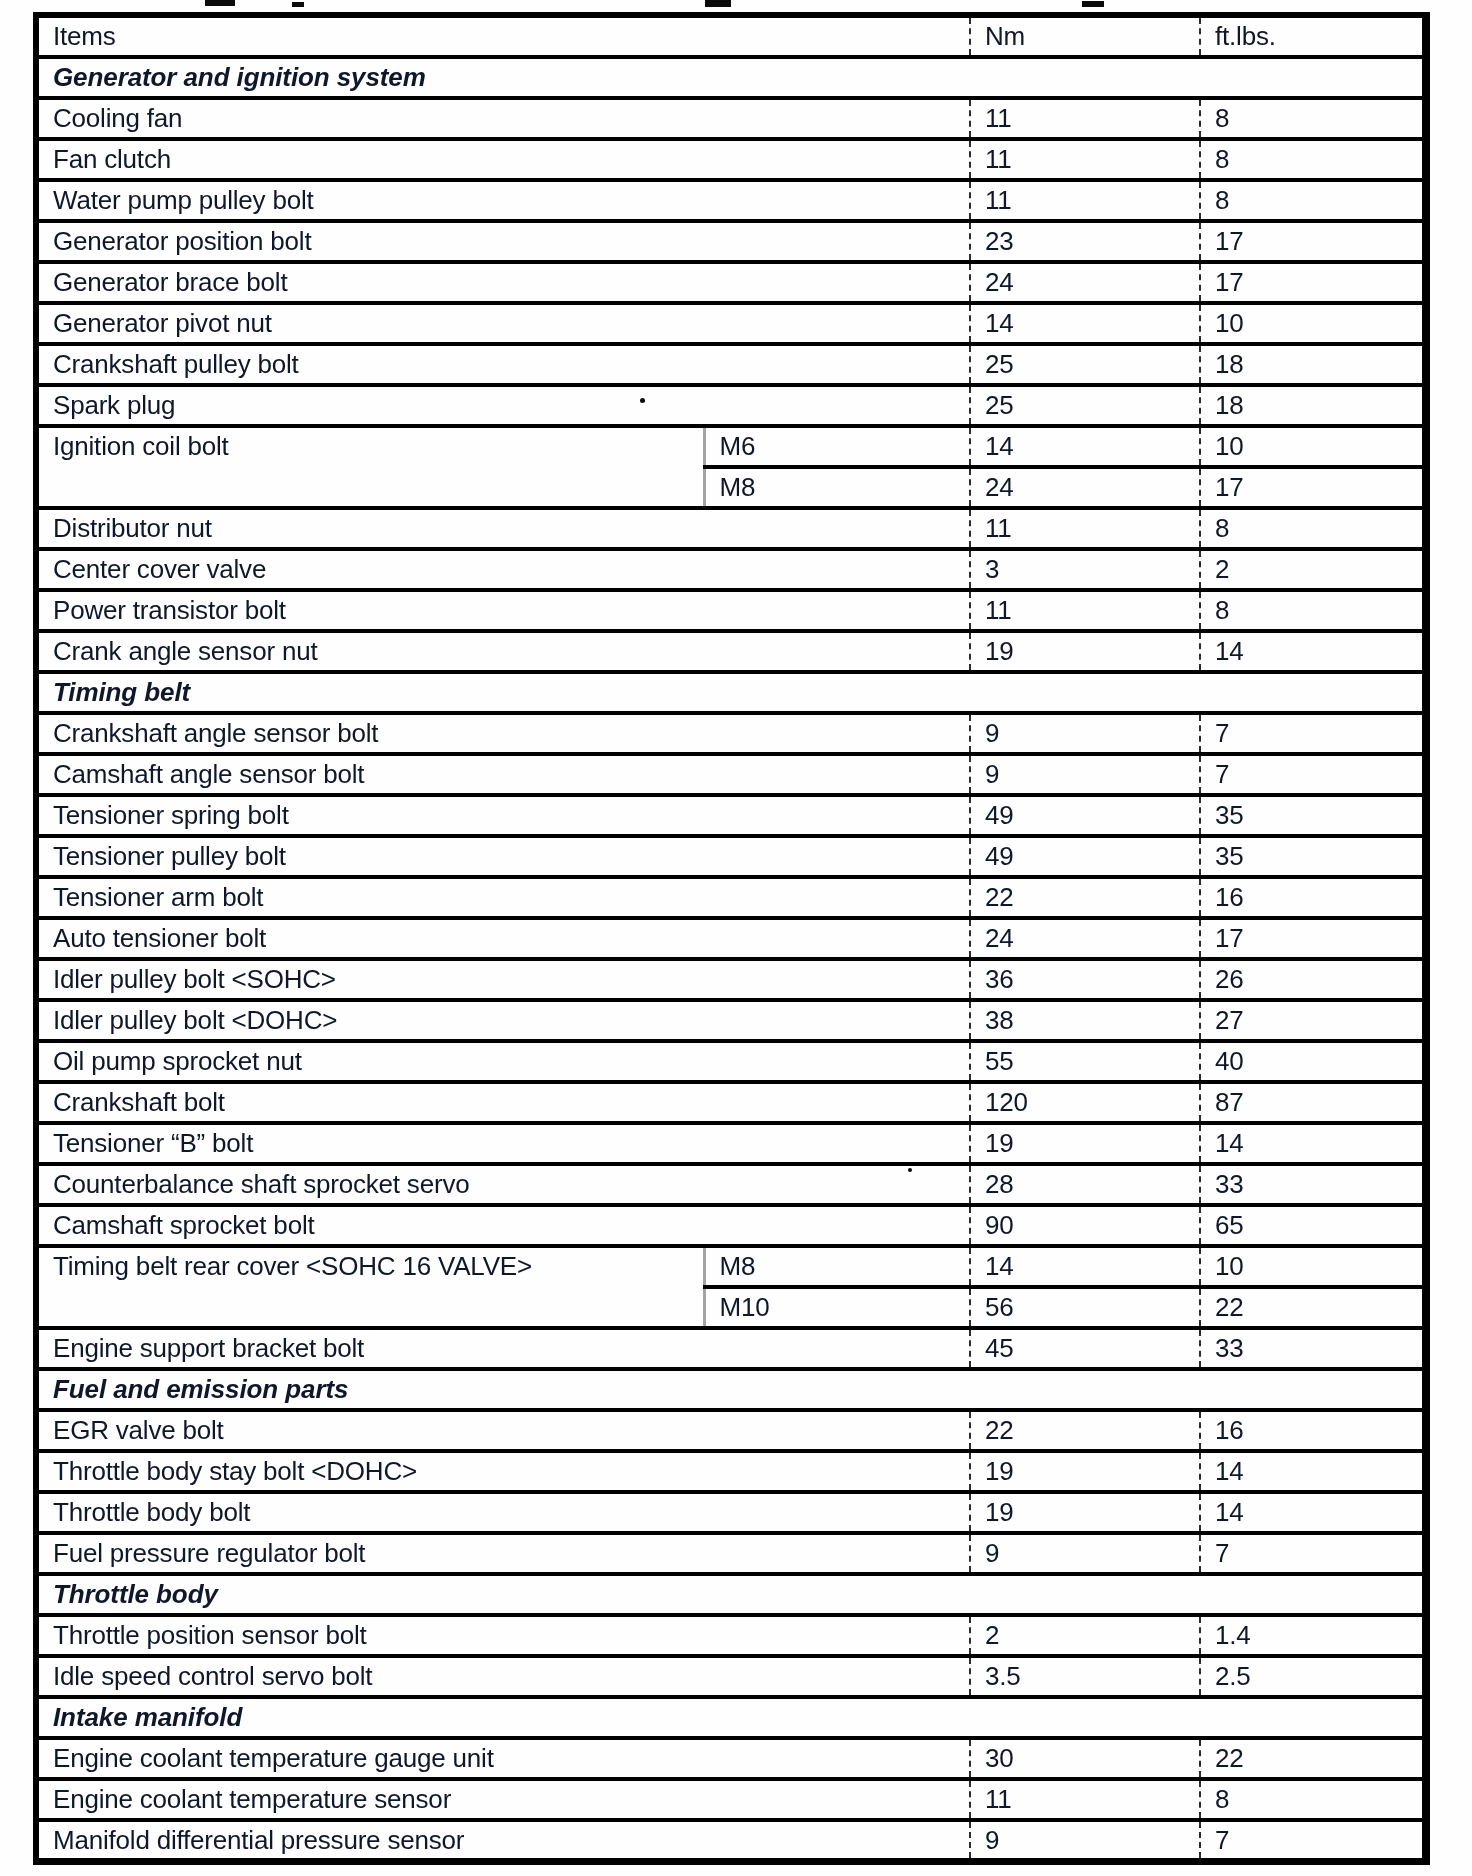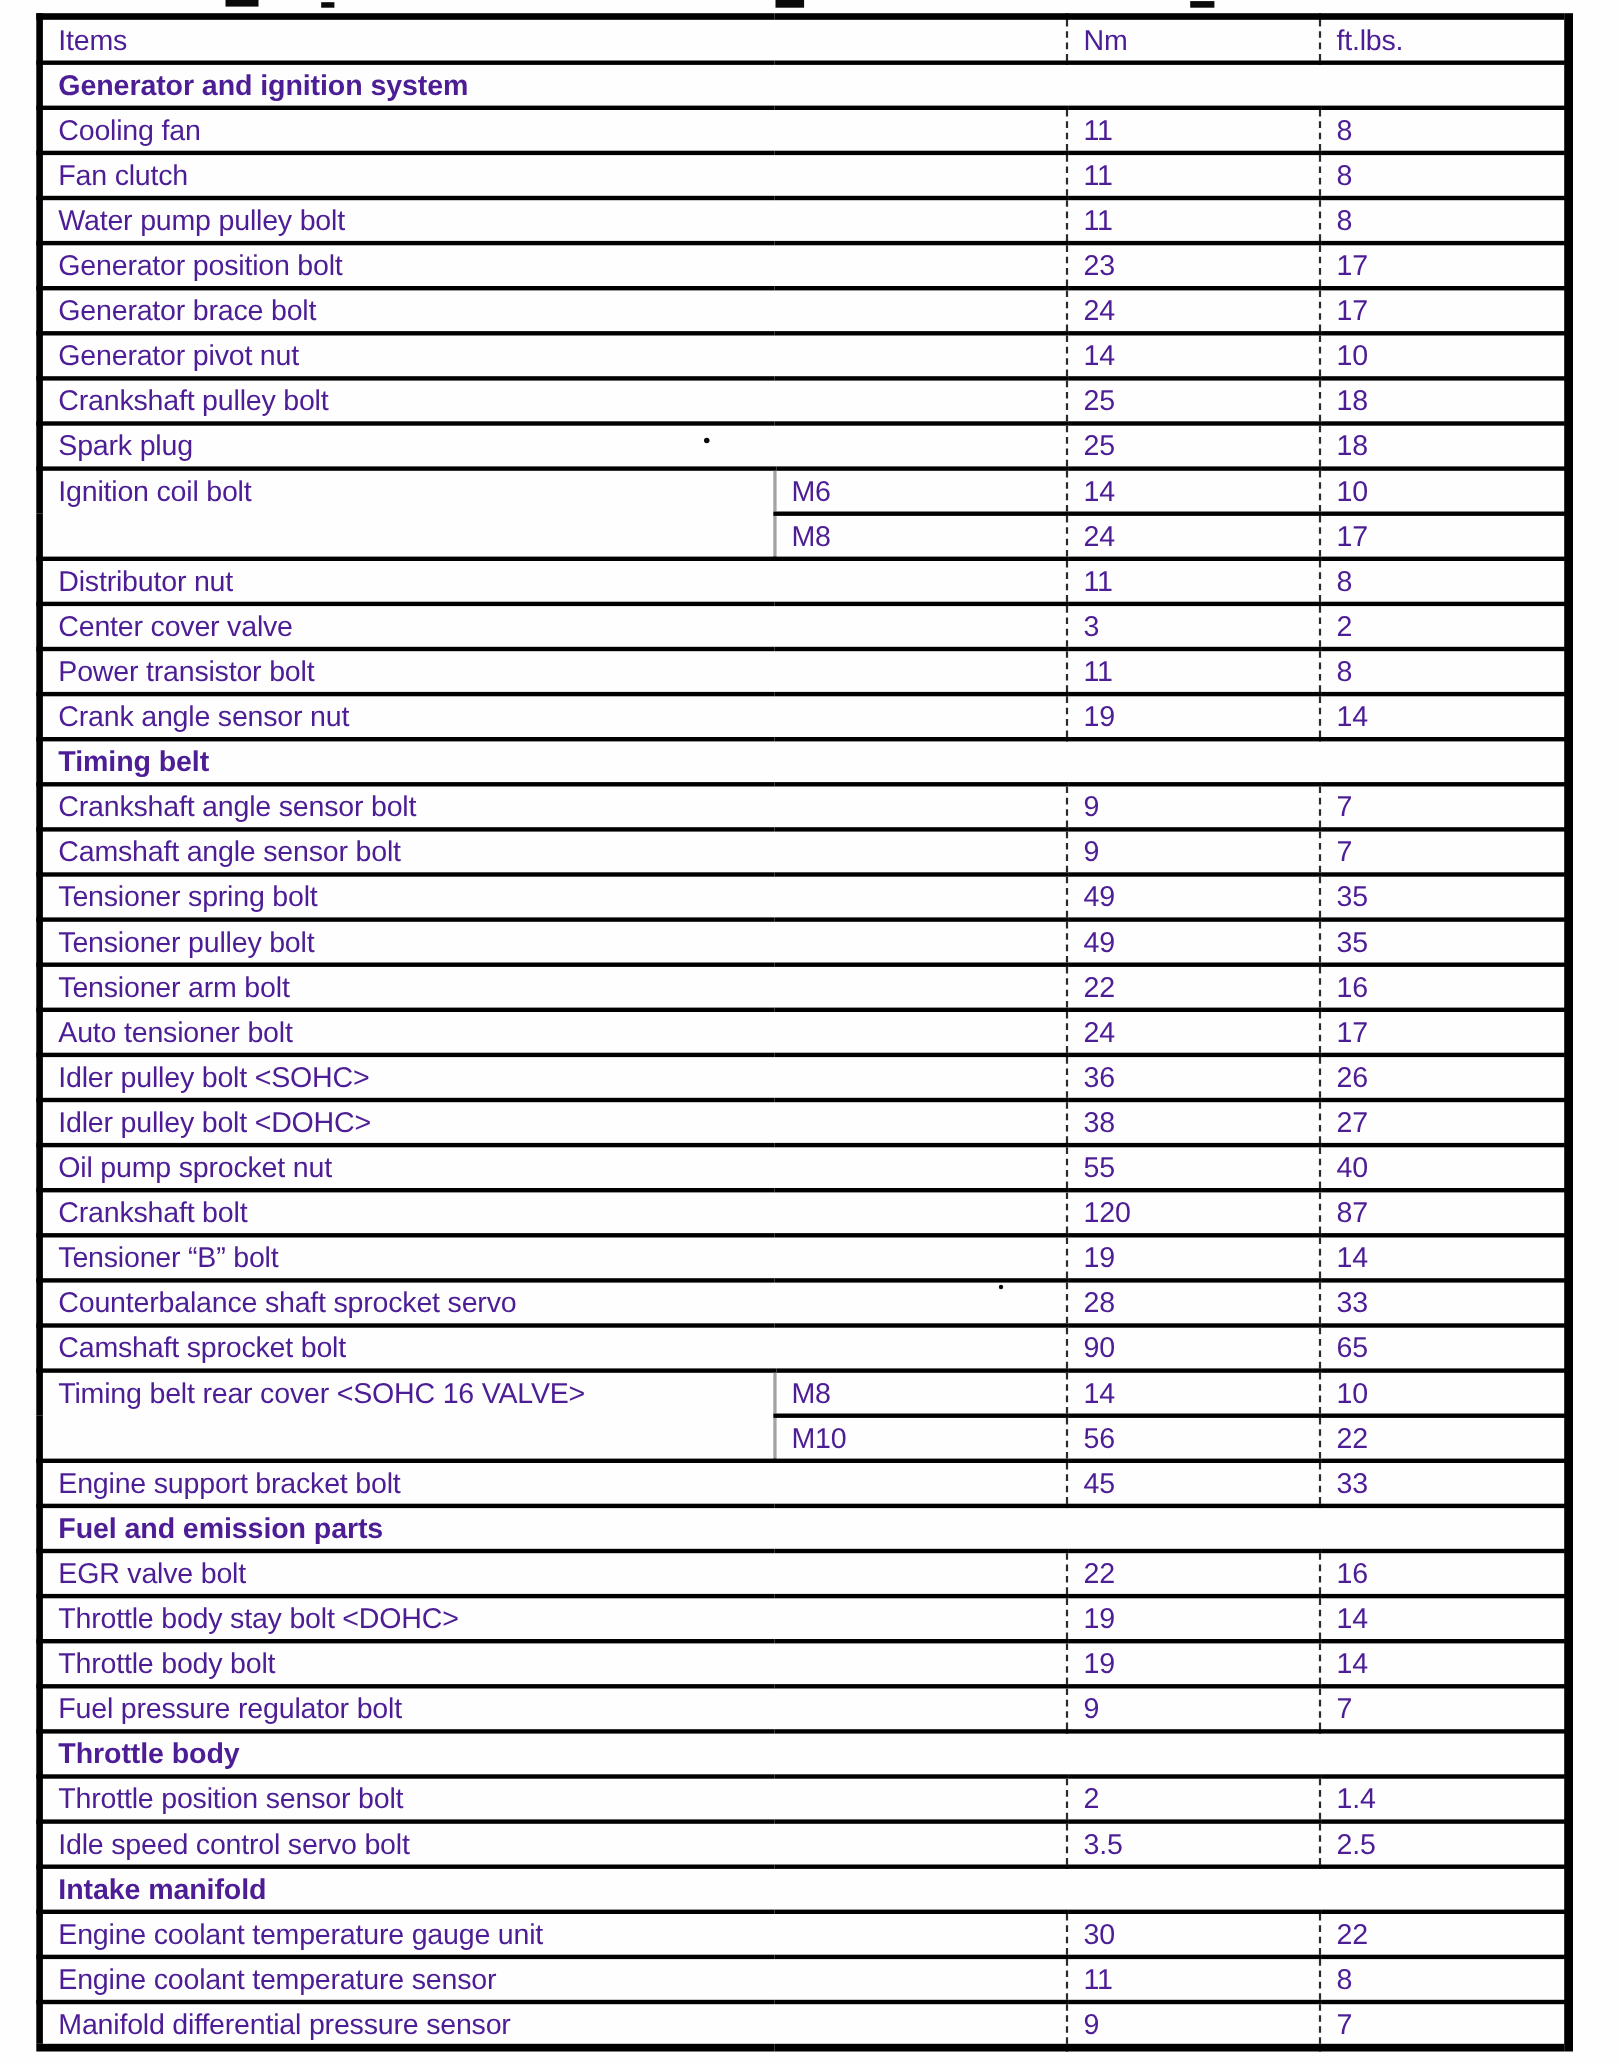--- a/index.html
+++ b/index.html
@@ -1,21 +1,21 @@
 <!DOCTYPE html>
 <html><head>
 <meta charset="utf-8">
 <style>
   html, body { margin:0; padding:0; background:#ffffff; }
   .page {
     position:relative;
     width:1472px; height:1876px;
     background:#fefefe;
     font-family:"Liberation Sans", sans-serif;
-    color:#4c1d95;
+    color:#0f172a;
     overflow:hidden;
   }
   table.spec {
     position:absolute; left:33px; top:12px;
     width:1390px;
     border-collapse:collapse;
     table-layout:fixed;
     border:6px solid #000;
     border-right-width:8px;
     border-bottom-width:7px;
@@ -31,20 +31,21 @@
     text-align:left;
     overflow:hidden;
     white-space:nowrap;
   }
   table.spec thead th { border-top:none; height:33px; }
   table.spec thead tr { height:37px; }
   table.spec tbody tr { height:41px; }
   tr.section-row td {
     font-weight:700;
     letter-spacing:-0.1px;
+    font-style:italic;
   }
   td.c-nm, th.c-nm { border-left:2px dashed #2b2b2b; padding-left:13px; }
   td.c-ft, th.c-ft { border-left:2px dashed #2b2b2b; padding-left:17px; }
   td.c-sub { border-left:3px solid #a3a3a3; padding-left:18px; }
   
   .speck { position:absolute; background:#0a0a0a; }
 </style>
 </head>
 <body>
 

